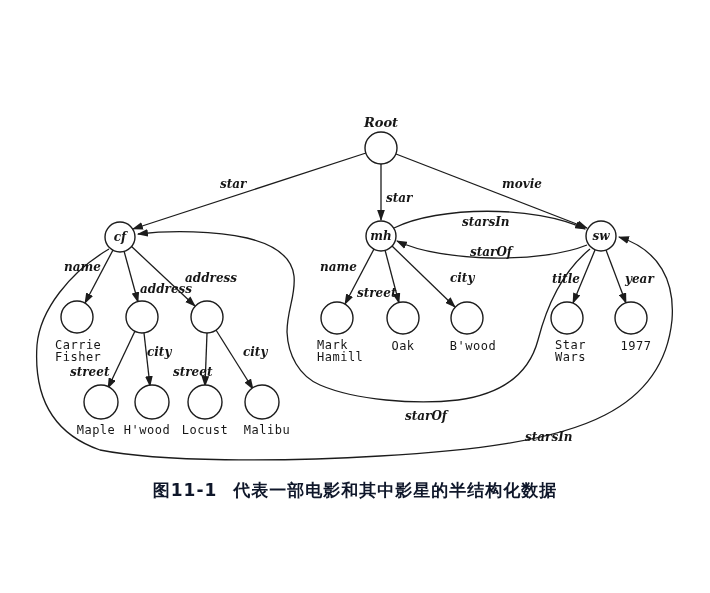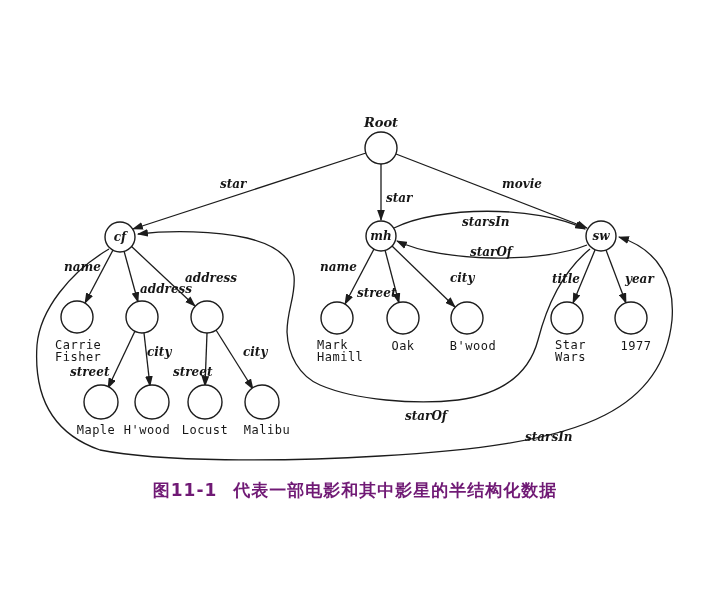--- a/index.html
+++ b/index.html
@@ -7,21 +7,21 @@
   .fig{position:relative;width:710px;height:593px;background:#ffffff;}
   svg{display:block;}
   .edge{fill:none;stroke:#1c1c1c;stroke-width:1.3;}
   .node{fill:#ffffff;stroke:#1c1c1c;stroke-width:1.4;}
   .elabel{font-family:"DejaVu Serif",serif;font-style:italic;font-weight:bold;font-size:12px;fill:#161616;}
   .nlabel{font-family:"DejaVu Serif",serif;font-style:italic;font-weight:bold;font-size:12px;fill:#161616;text-anchor:middle;}
   .nlabel.big{font-size:13px;}
   .vlabel{font-family:"DejaVu Sans Mono",monospace;font-size:12px;fill:#161616;letter-spacing:0.5px;}
   .vmid{text-anchor:middle;}
   .caption{position:absolute;left:0;right:0;top:479px;text-align:center;
-           font-family:"DejaVu Sans",sans-serif;font-weight:bold;font-size:17px;color:#701a75;letter-spacing:1px;}
+           font-family:"DejaVu Sans",sans-serif;font-weight:bold;font-size:17px;color:#0f172a;letter-spacing:1px;}
   .caption .cap-label{margin-right:16px;}
 </style>
 </head>
 <body>
 
 <div class="fig">
   <svg width="710" height="470" viewBox="0 0 710 470">
     <defs>
       <marker id="arrow" viewBox="0 0 10 7" refX="9" refY="3.5" markerWidth="11" markerHeight="8" orient="auto" markerUnits="userSpaceOnUse">
         <path d="M0,0 L10,3.5 L0,7 Z" fill="#1c1c1c"></path>

